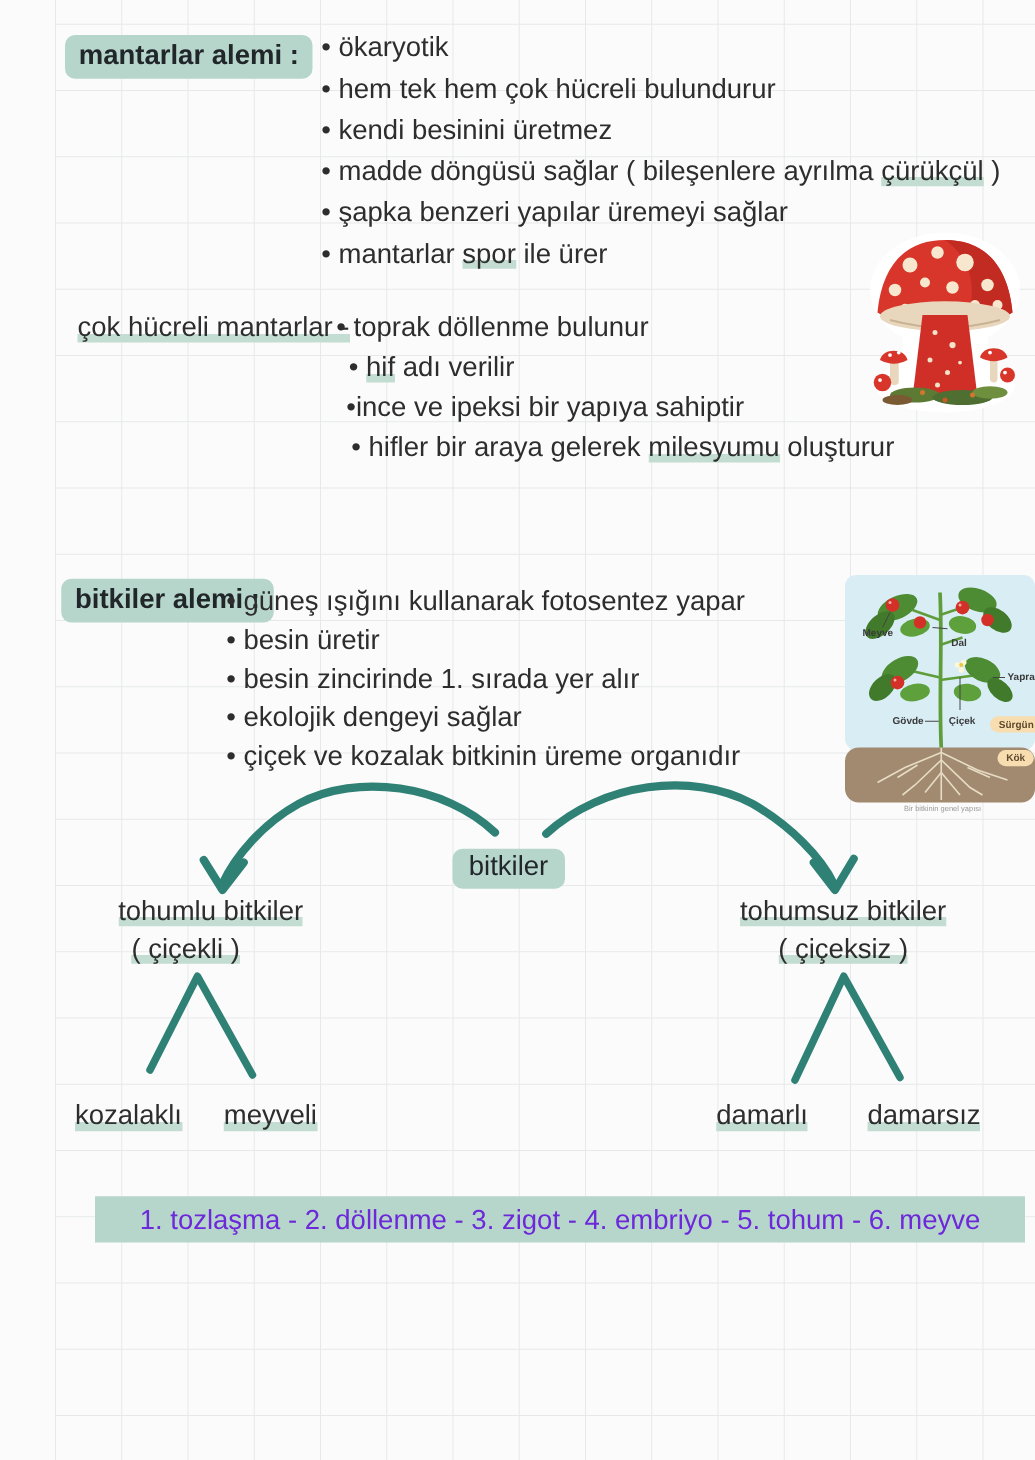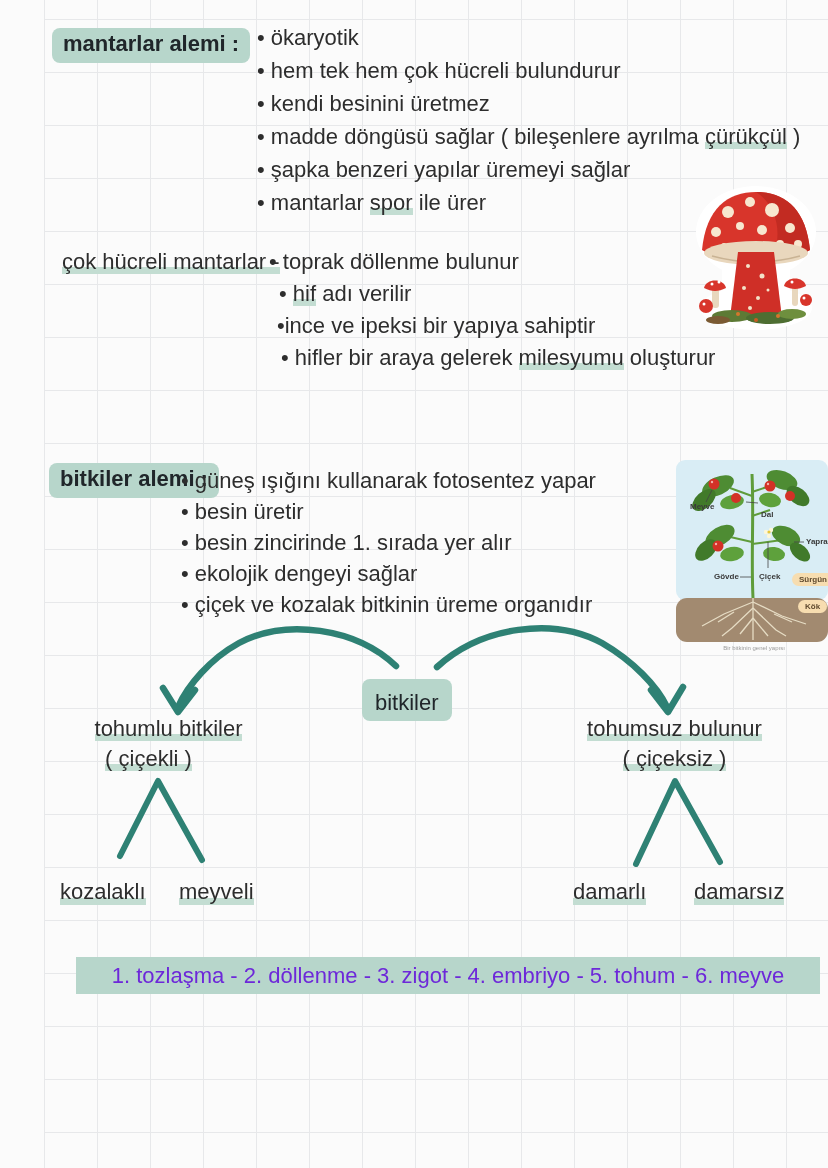--- a/index.html
+++ b/index.html
@@ -213,29 +213,29 @@
     <span class="fig-label" style="left:16px;top:46px">Meyve</span>
     <span class="fig-label" style="left:87px;top:54px">Dal</span>
     <span class="fig-label" style="left:132px;top:81px">Yaprak</span>
     <span class="fig-label" style="left:40px;top:116px">Gövde</span>
     <span class="fig-label" style="left:85px;top:116px">Çiçek</span>
     <span class="badge" style="left:118px;top:117px">Sürgün</span>
     <span class="badge" style="left:124px;top:144px">Kök</span>
     <span class="caption">Bir bitkinin genel yapısı</span>
   </div>
 
-  <div class="abs hl-box" style="left:318px;top:679px;font-weight:400;padding:11px 13px 5px 13px">bitkiler</div>
+  <div class="abs hl-box" style="left:318px;top:679px;font-weight:400;padding:1px 13px 5px 13px">bitkiler</div>
 
   <div class="abs node" style="left:22px;top:714px;width:205px">
     <span class="ul">tohumlu bitkiler</span><br>
     <span class="sub shift-l"><span class="ul">( çiçekli )</span></span>
   </div>
 
   <div class="abs node" style="left:528px;top:714px;width:205px">
-    <span class="ul">tohumsuz bulunur</span><br>
+    <span class="ul">tohumsuz bitkiler</span><br>
     <span class="sub"><span class="ul">( çiçeksiz )</span></span>
   </div>
 
   <span class="abs leaf ul" style="left:16px;top:879px">kozalaklı</span>
   <span class="abs leaf ul" style="left:135px;top:879px">meyveli</span>
   <span class="abs leaf ul" style="left:529px;top:879px">damarlı</span>
   <span class="abs leaf ul" style="left:650px;top:879px">damarsız</span>
 
   <div class="abs footer-bar" style="left:32px;top:957px">1. tozlaşma - 2. döllenme - 3. zigot - 4. embriyo - 5. tohum - 6. meyve</div>
 

